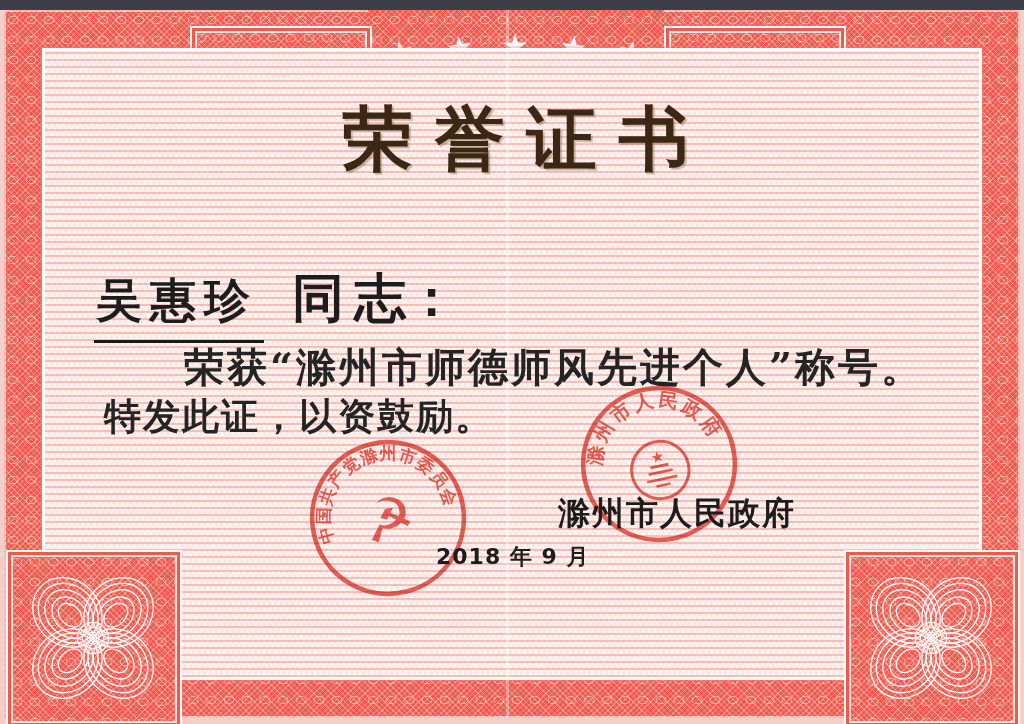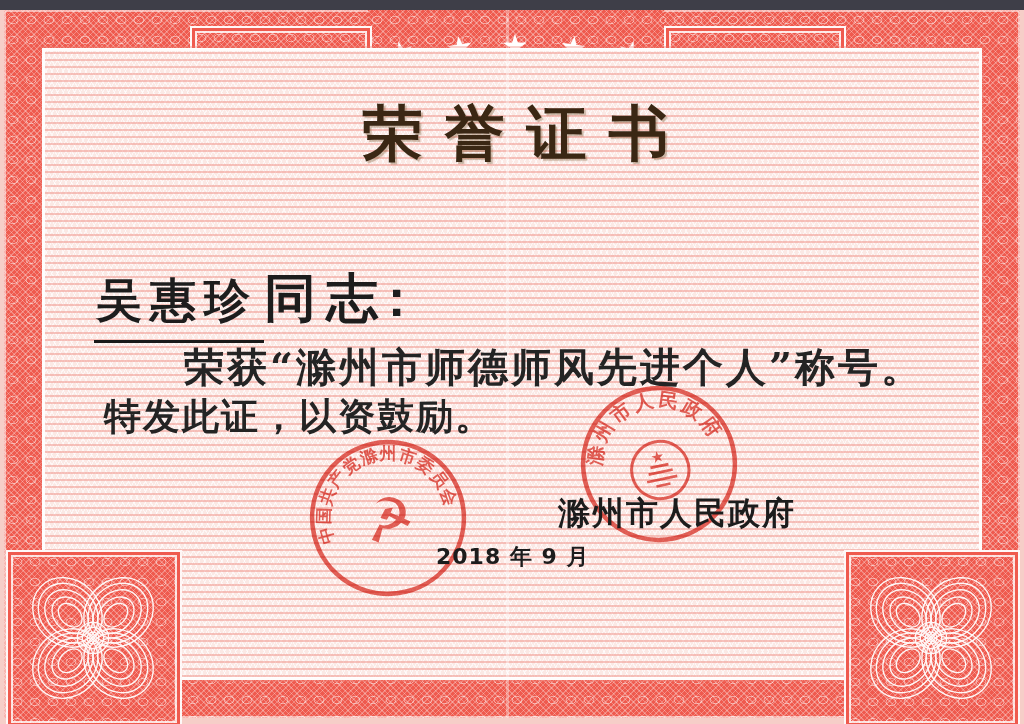--- a/index.html
+++ b/index.html
@@ -75,29 +75,29 @@
   .corner svg{position:absolute;left:2px;top:2px;}
   .fold-line{
     position:absolute;left:506px;top:10px;width:3px;height:708px;
     background:rgba(255,255,255,.35);
   }
   
   .title{
     position:absolute;left:7px;right:0;top:100px;height:120px;
     text-align:center;
     font-family:"DejaVu Serif","Liberation Serif",serif;
-    font-size:60px;font-weight:900;line-height:1.1;
+    font-size:70px;font-weight:900;line-height:1.1;
     letter-spacing:22px;padding-left:22px;
     color:#3a2714;
     text-shadow:2px 2px 1px rgba(110,74,32,.35);
   }
   .name-line{
     position:absolute;left:94px;top:264px;
-    display:flex;align-items:baseline;
-    font-family:Liberation Sans, sans-serif;
+    display:flex;align-items:baseline;gap:28px;
+    font-family:Liberation Mono, monospace;
     color:#1d1d1d;
   }
   .name{
     font-size:46px;font-weight:800;letter-spacing:8px;
     border-bottom:3px solid #1a1a1a;padding:0 6px 8px 2px;
   }
   .salutation{font-size:52px;font-weight:800;letter-spacing:10px;}
   .body-line{
     position:absolute;
     font-family:"DejaVu Serif","Liberation Serif",serif;

